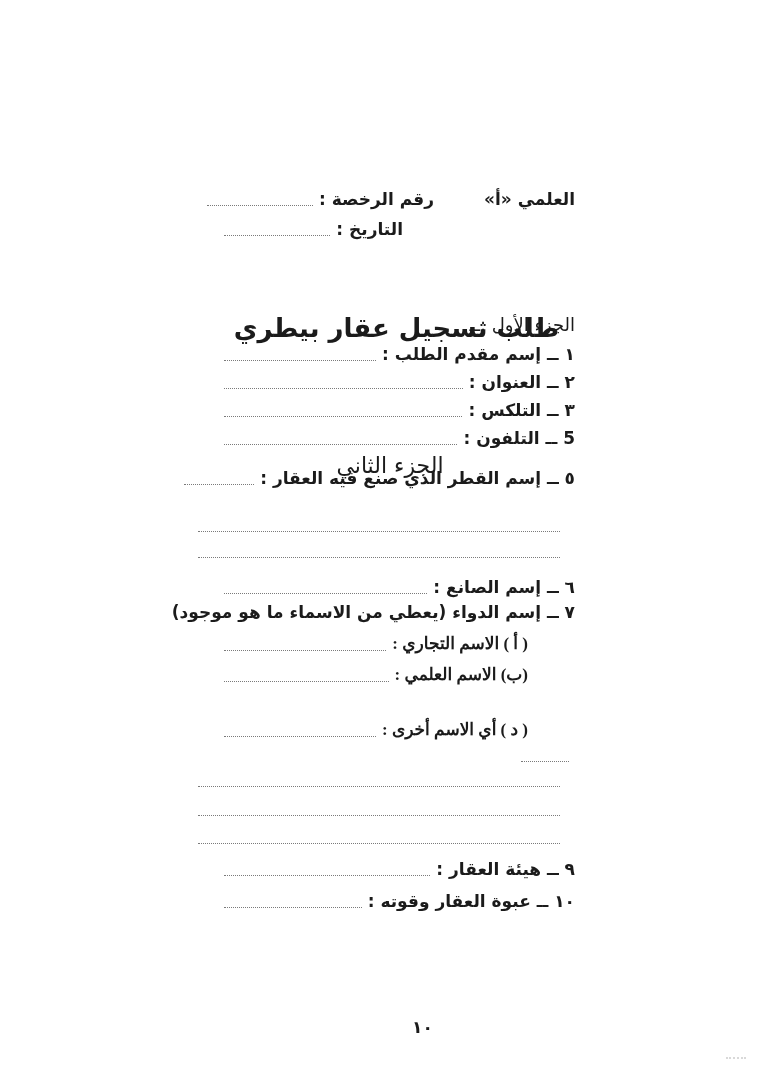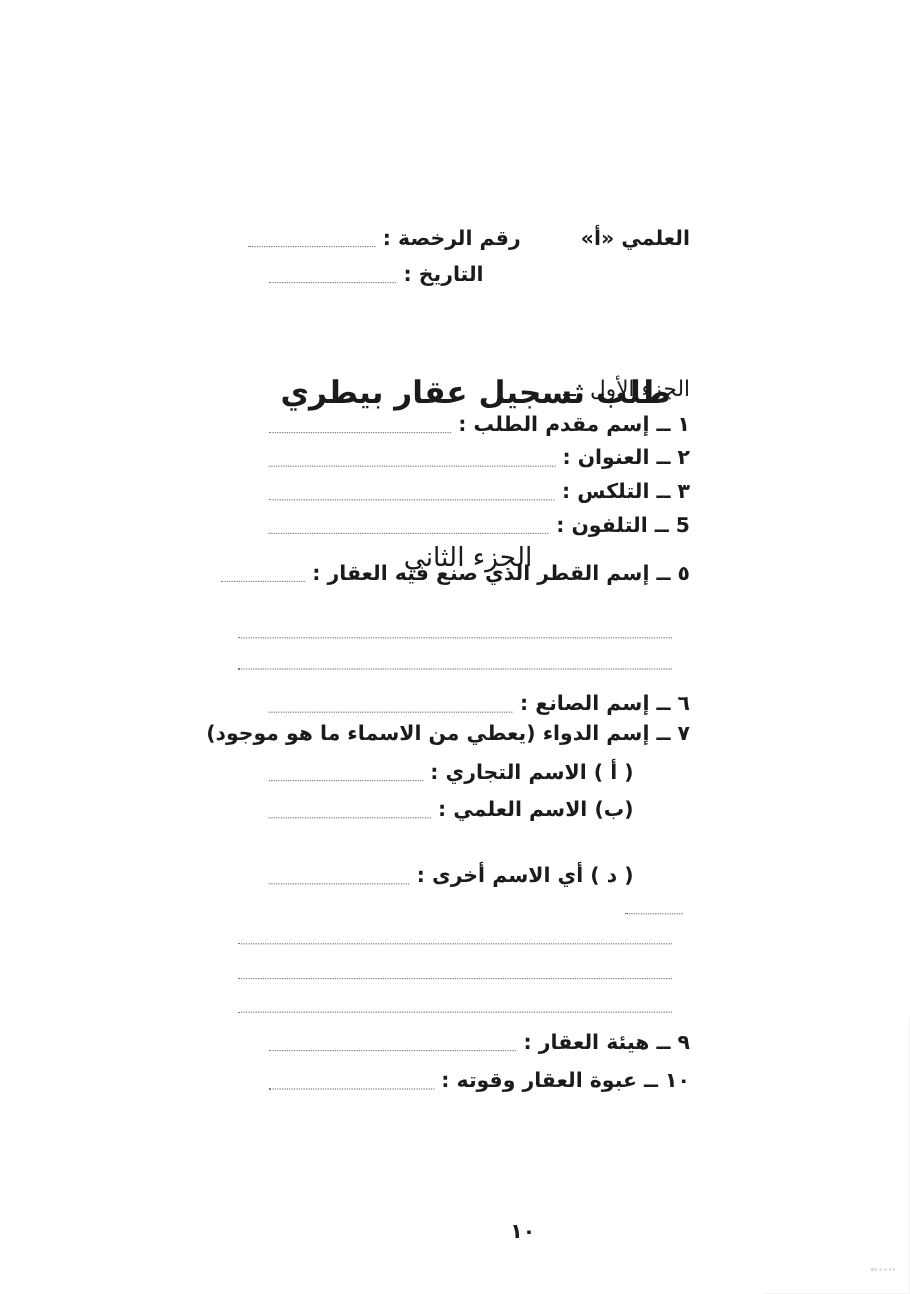--- a/index.html
+++ b/index.html
@@ -49,26 +49,26 @@
     line-height:34px;
     margin-top:39px;
   }
   .part-heading{
     position:absolute;
     right:183px;left:205px;
     font-weight:400;
   }
   .part1{top:313px;font-size:18px;text-align:right;line-height:24px;}
   .part2{top:452px;font-size:22px;text-align:center;line-height:28px;}
-  .sub{padding-right:47px;}
+  .sub{padding-right:47px;font-family:Liberation Serif, serif;}
   .pagenum{
     position:absolute;
     top:1017px;left:412px;
     width:34px;
-    text-align:right;
+    text-align:left;
     font-size:17px;
     font-weight:700;
   }
   .noise{
     position:absolute;
     top:1057px;left:726px;
     width:20px;height:0;
     border-bottom:2px dotted #c9c9c9;
     opacity:.7;
   }

